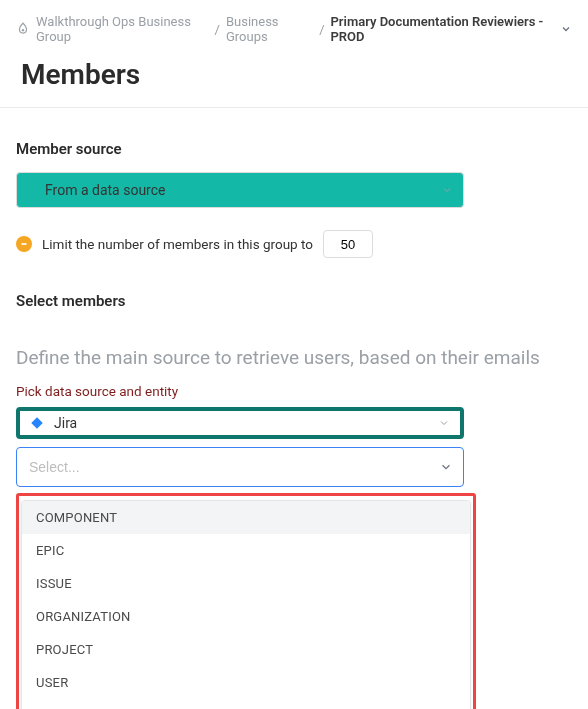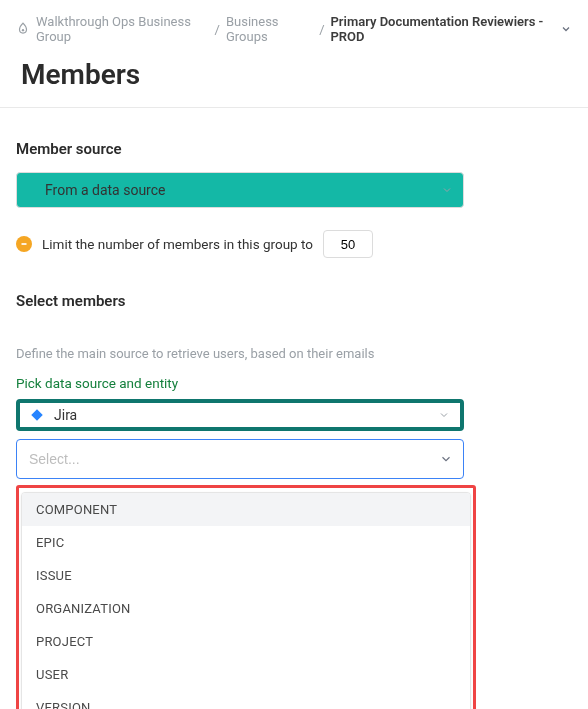--- a/index.html
+++ b/index.html
@@ -61,22 +61,22 @@
     display:flex; align-items:center; gap:10px; margin-top:22px; font-size:13.5px; color:#333;
   }
   .toggle-icon {
     width:16px; height:16px; border-radius:50%; background:#f5a623; display:flex; align-items:center; justify-content:center;
     color:#fff;
   }
   .num-input {
     width:50px; height:28px; border:1px solid #dcdcdc; border-radius:4px; text-align:center; font-size:13px;
   }
   .subheading { font-size:15px; font-weight:600; margin-top:34px; margin-bottom:6px; }
-  .hint { font-size:13px; color:#9aa0a6; margin-bottom:14px;margin-top:36px; }
-  .field-label { font-size:13.5px; color:#15803d; margin-bottom:8px; }
+  .hint { font-size:19px; color:#9aa0a6; margin-bottom:14px;margin-top:36px; }
+  .field-label { font-size:13.5px; color:#7f1d1d; margin-bottom:8px; }
   .ds-row {
     position:relative;
     width:448px; height:32px;
     border:4px solid #0f766e; border-radius:4px;
     display:flex; align-items:center; gap:10px;
     padding:0 30px 0 10px;
     font-size:14px; color:#333;
     background:#fff;
     cursor:pointer;
   }

